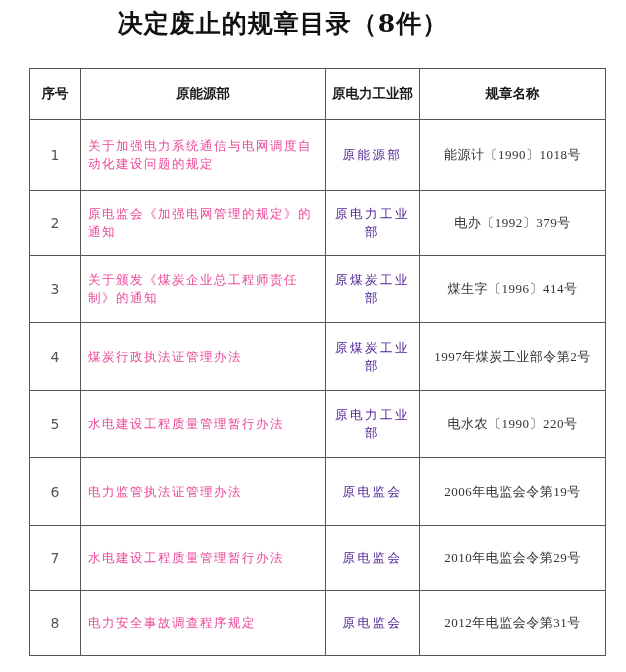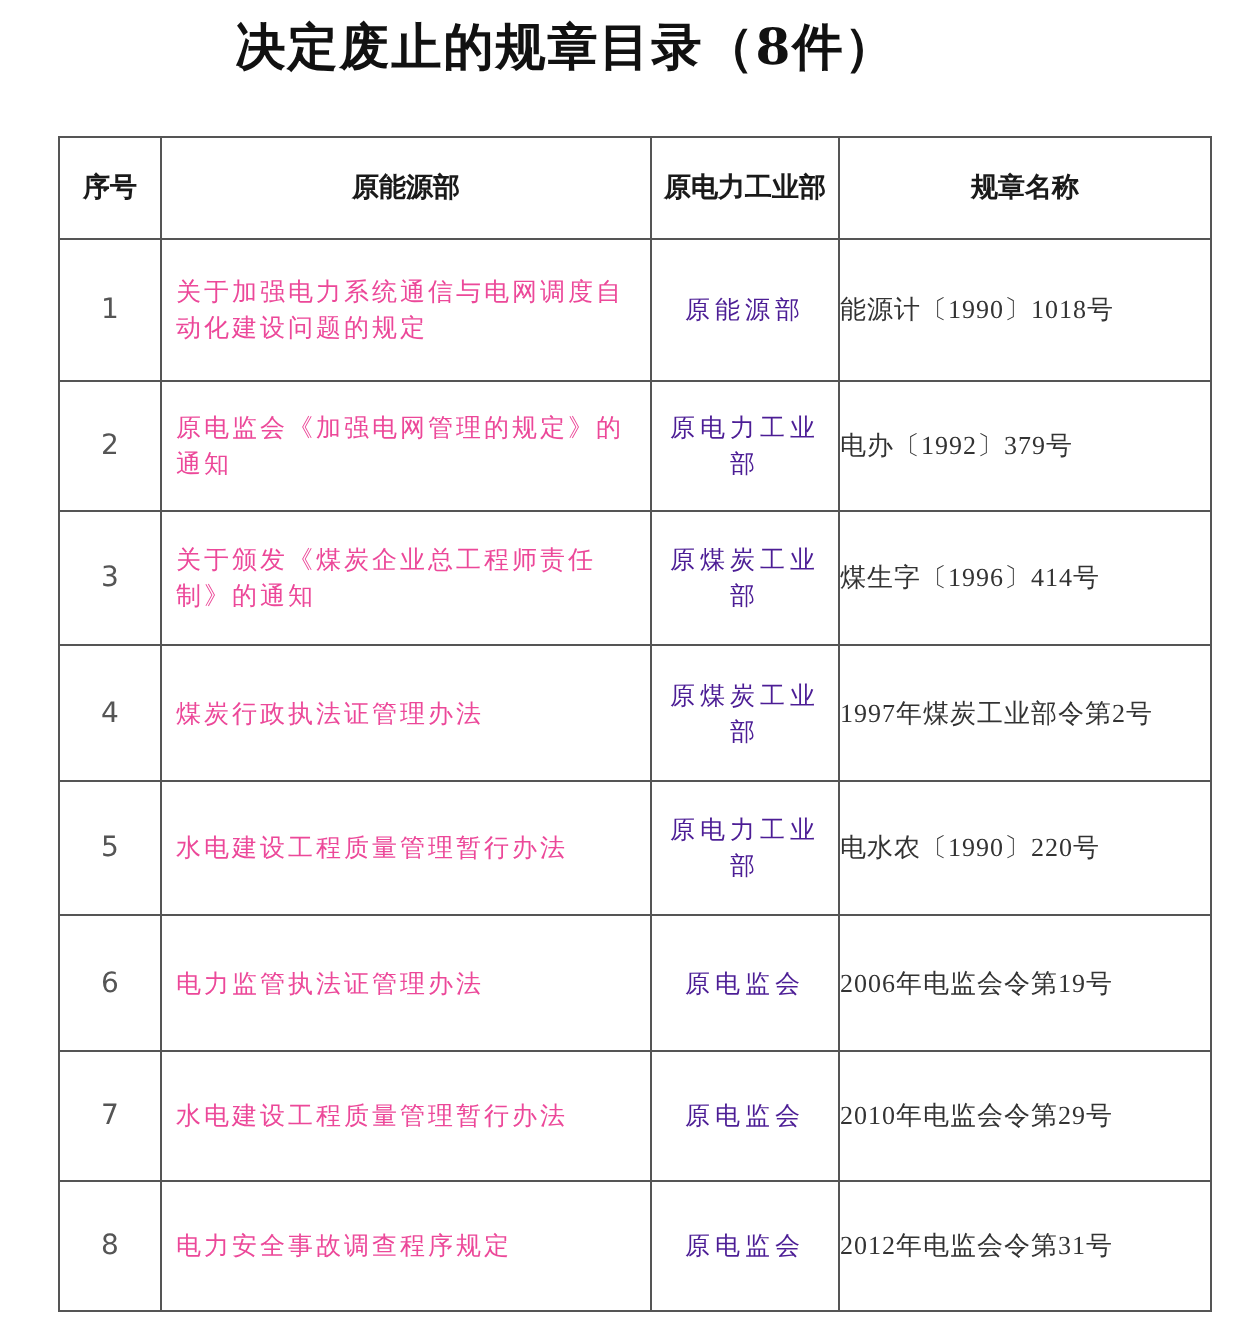--- a/index.html
+++ b/index.html
@@ -71,21 +71,21 @@
     td.org {
       text-align: center;
       font-family: "DejaVu Serif", "Liberation Serif", serif;
       font-size: 12.5px;
       letter-spacing: 2.5px;
       line-height: 18px;
       color: #4c1d95;
       padding: 0 6px !important;
     }
     td.doc {
-      text-align: left;
+      text-align: center;
       font-family: "Liberation Serif", "DejaVu Serif", serif;
       font-size: 13px;
       letter-spacing: 0.5px;
       color: #333333;
     }
   </style>
 </head>
 <body>
 
 <div class="doc-title">决定废止的规章目录（8件）</div>

